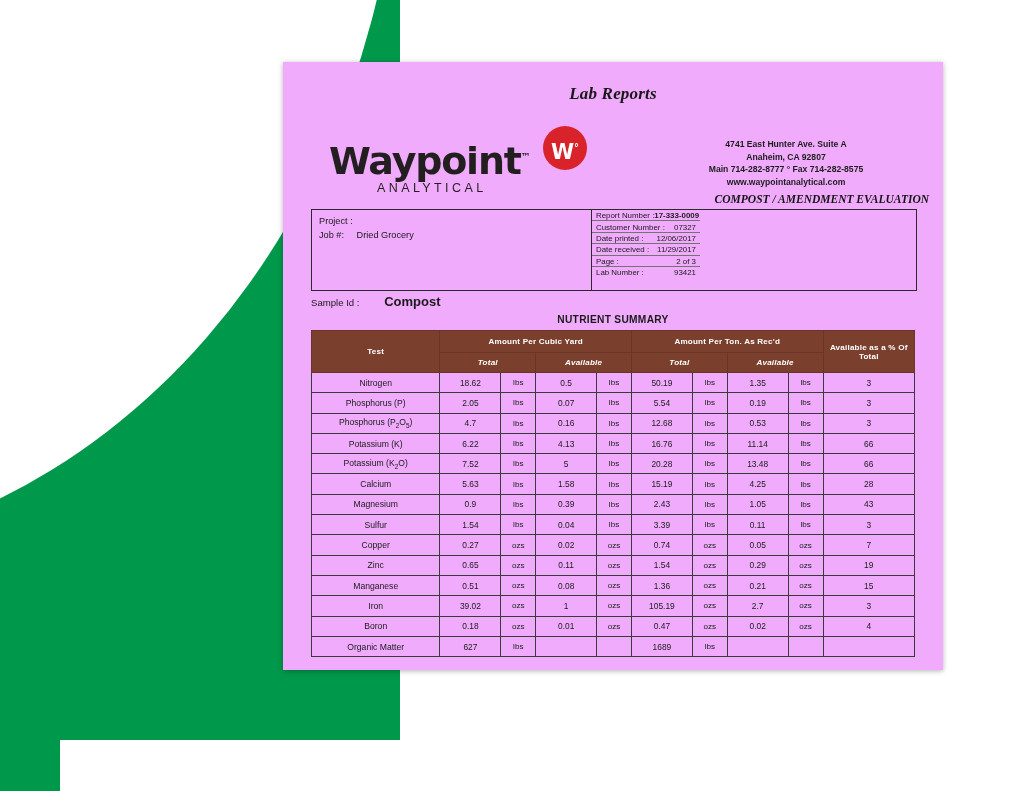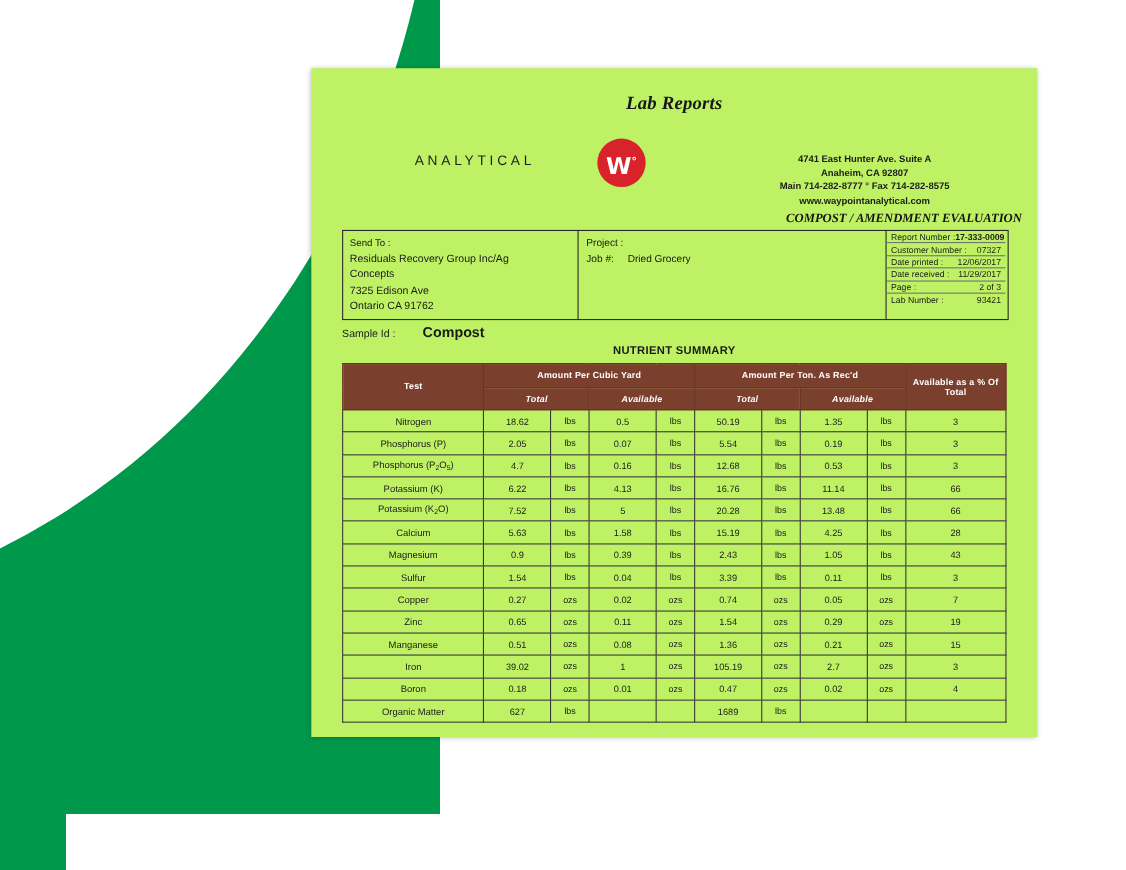--- a/index.html
+++ b/index.html
@@ -52,21 +52,21 @@
     z-index: 1;
   }
 
   
   #report-page {
     position: absolute;
     left: 283px;
     top: 62px;
     width: 660px;
     height: 608px;
-    background: #bef264;
+    background: #f0abfc;
     box-shadow: 0 1px 5px rgba(0,0,0,0.30);
     z-index: 3;
     color: #1a1a1a;
   }
 
   #lab-reports-title {
     position: absolute;
     left: 0; top: 22px;
     width: 660px;
     text-align: center;
@@ -267,43 +267,37 @@
 <div id="green-backdrop"></div>
 <div id="green-curve-cut"></div>
 <div id="green-curve-cut2"></div>
 <div id="white-page-bg"></div>
 
 <div id="report-page">
 
   <div id="lab-reports-title">Lab Reports</div>
 
   <div id="logo-block">
+    <div id="logo-wordmark"><span>Waypoint</span><span id="logo-tm">™</span></div>
     <div id="logo-sub">ANALYTICAL</div>
     <div id="logo-dot">
       <div id="logo-dot-text"><span>W</span><span id="logo-dot-sup">°</span></div>
     </div>
   </div>
 
   <div id="address-block">
     <div>4741 East Hunter Ave. Suite A</div>
     <div>Anaheim, CA 92807</div>
     <div>Main 714-282-8777 ° Fax 714-282-8575</div>
     <div>www.waypointanalytical.com</div>
   </div>
 
   <div id="compost-eval-heading">COMPOST / AMENDMENT EVALUATION</div>
 
   <div id="header-boxes">
-    <div class="hdr-col" id="hdr-sendto">
-      <div class="hdr-label">Send To :</div>
-      <div>Residuals Recovery Group Inc/Ag</div>
-      <div>Concepts</div>
-      <div>7325 Edison Ave</div>
-      <div>Ontario  CA  91762</div>
-    </div>
     <div class="hdr-col" id="hdr-project">
       <div>Project :</div>
       <div>
         <span>Job #:</span>
         <span style="margin-left:10px">Dried Grocery</span>
       </div>
     </div>
     <div class="hdr-col" id="hdr-meta">
       <div class="meta-row">
         <span>Report Number :</span>

